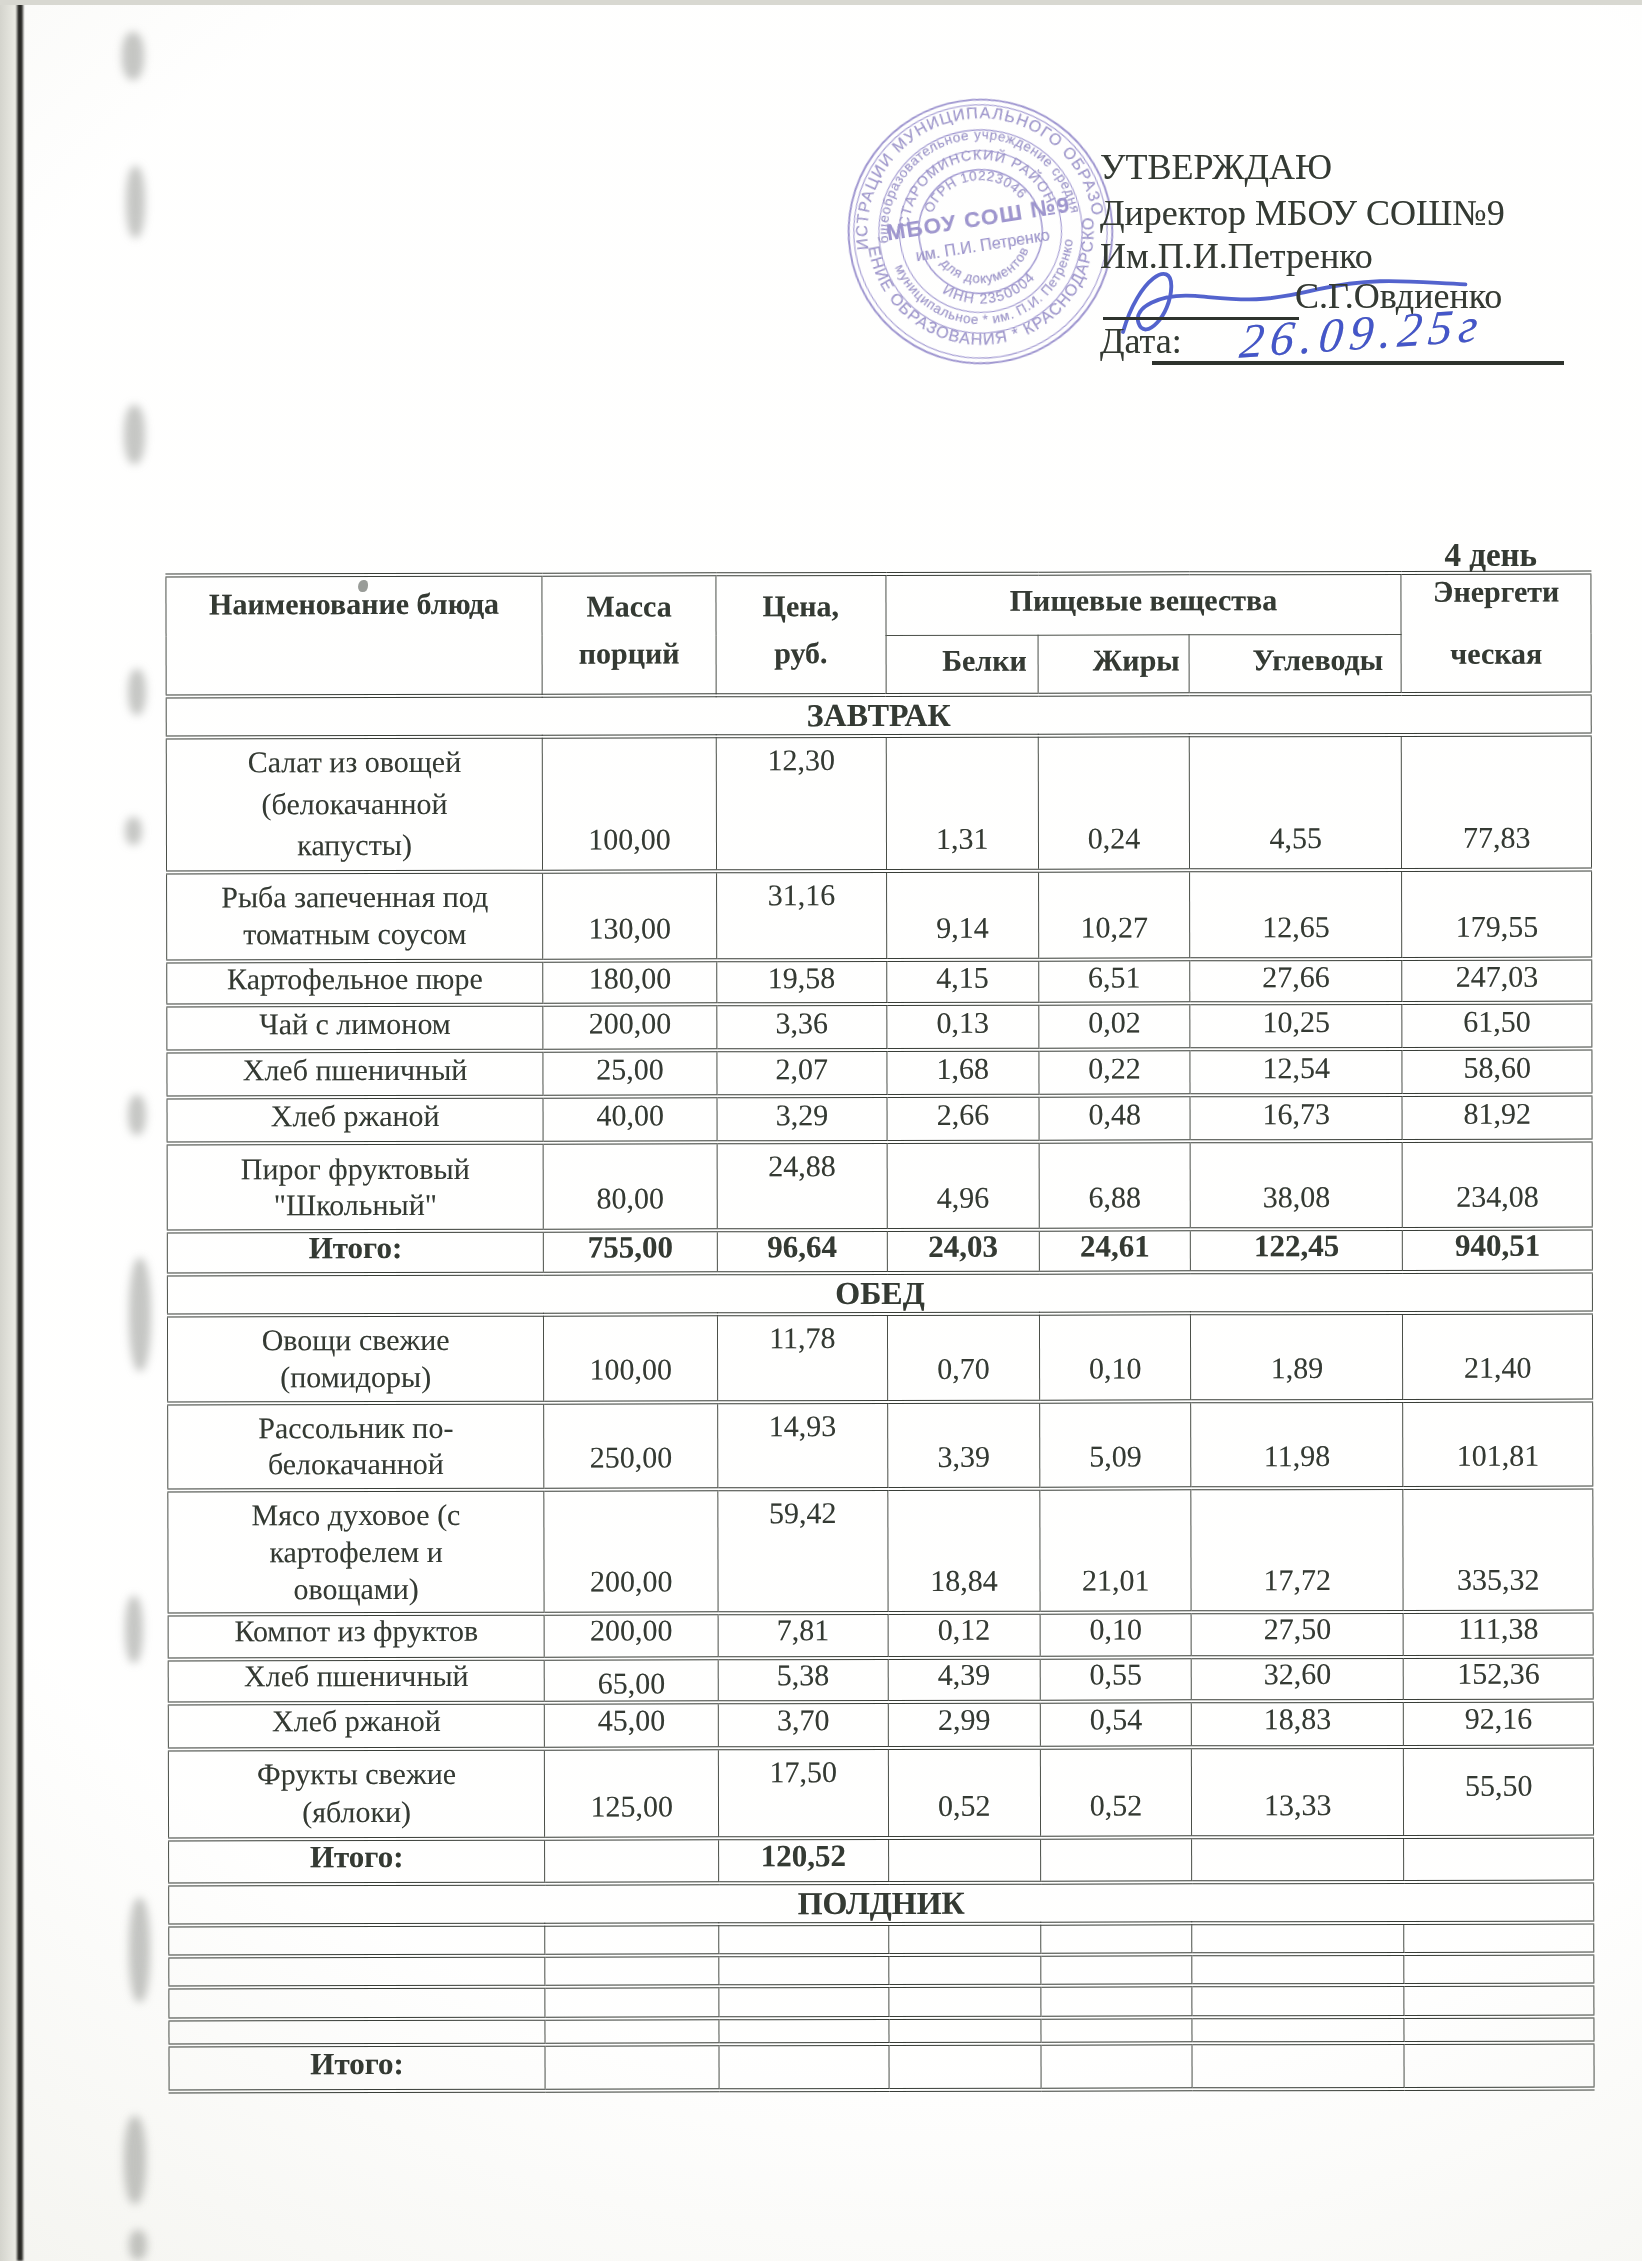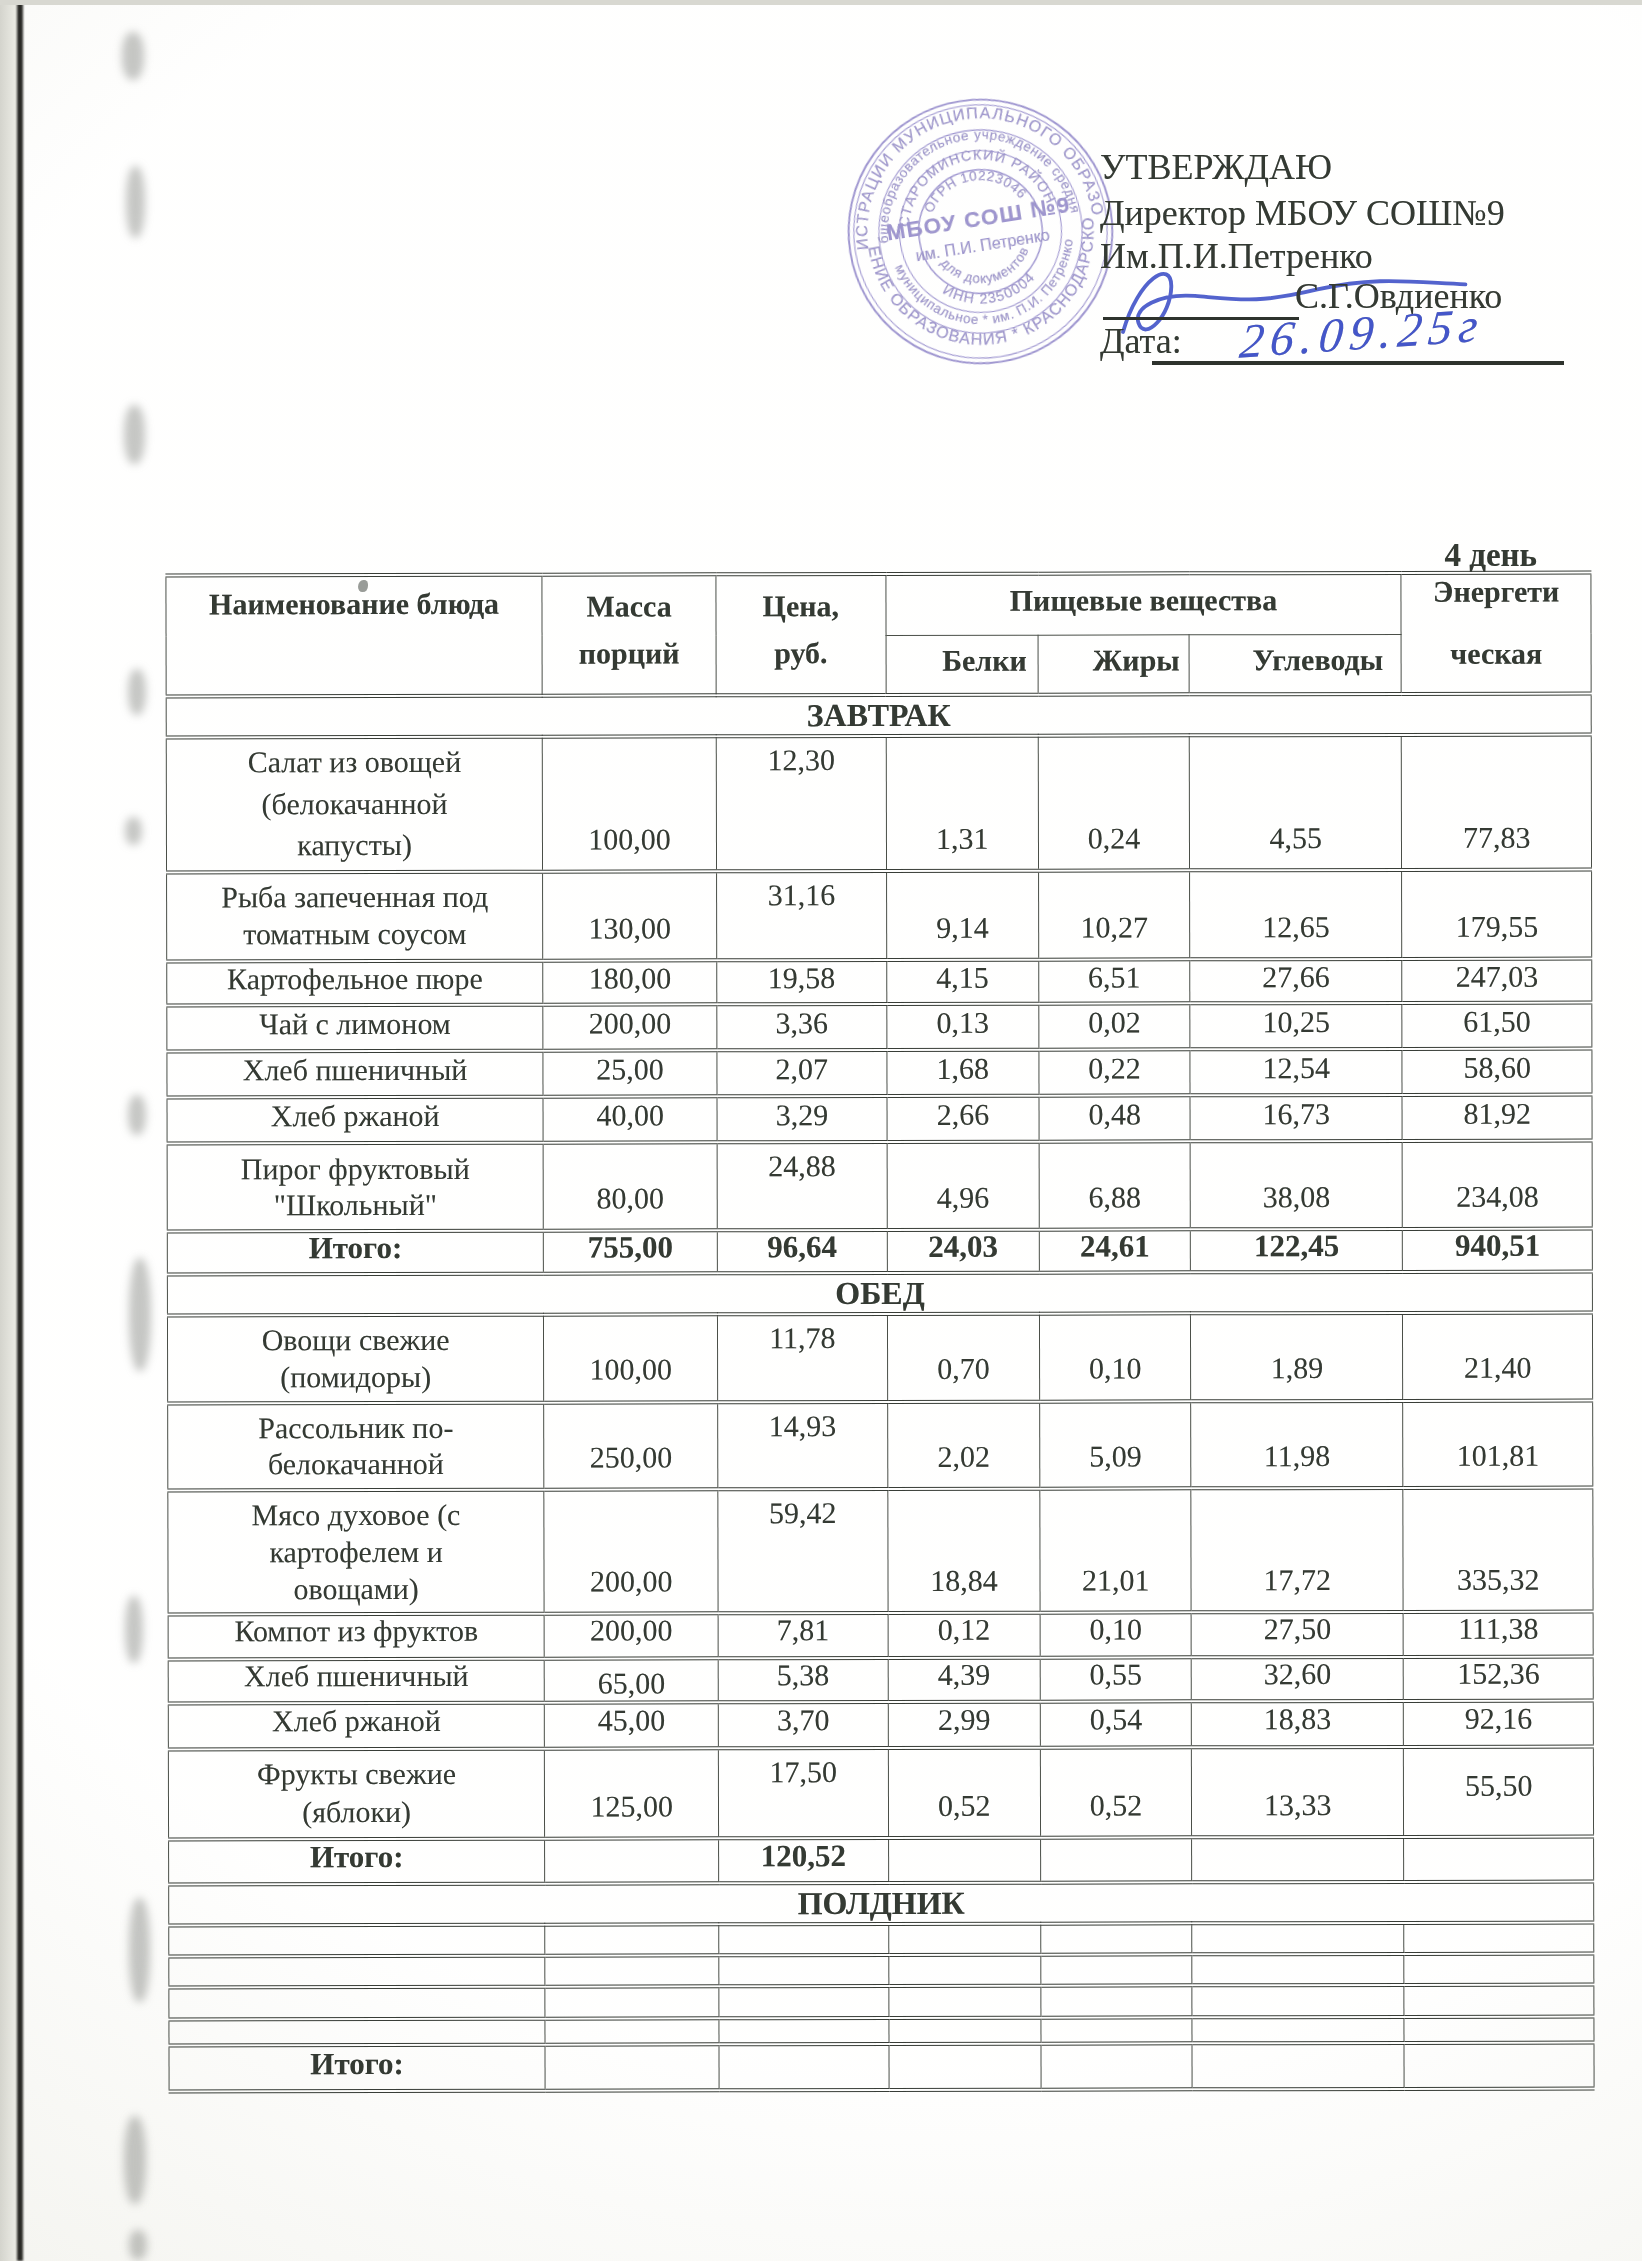--- a/index.html
+++ b/index.html
@@ -440,21 +440,21 @@
               <div class="nline">белокачанной</div>
             </div>
           </td>
           <td class="c-num">
             <div class="cw bot" style="height: 72px;">250,00</div>
           </td>
           <td class="c-num">
             <div class="cw top" style="height: 72px;">14,93</div>
           </td>
           <td class="c-num">
-            <div class="cw bot" style="height: 72px;">2,02</div>
+            <div class="cw bot" style="height: 72px;">3,39</div>
           </td>
           <td class="c-num">
             <div class="cw bot" style="height: 72px;">5,09</div>
           </td>
           <td class="c-num">
             <div class="cw bot" style="height: 72px;">11,98</div>
           </td>
           <td class="c-num">
             <div class="cw bot" style="height: 72px;">101,81</div>
           </td>

